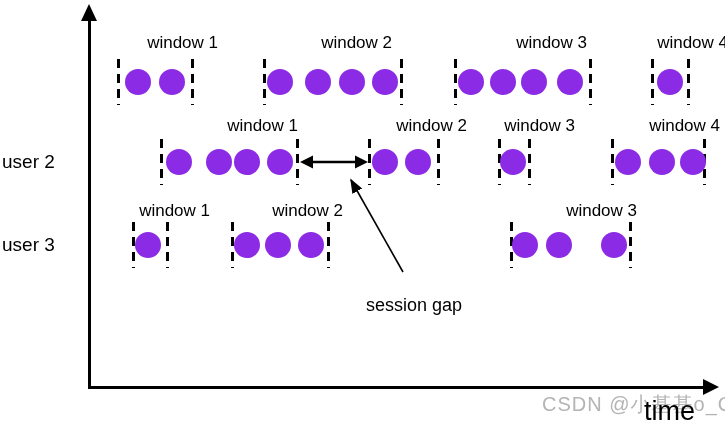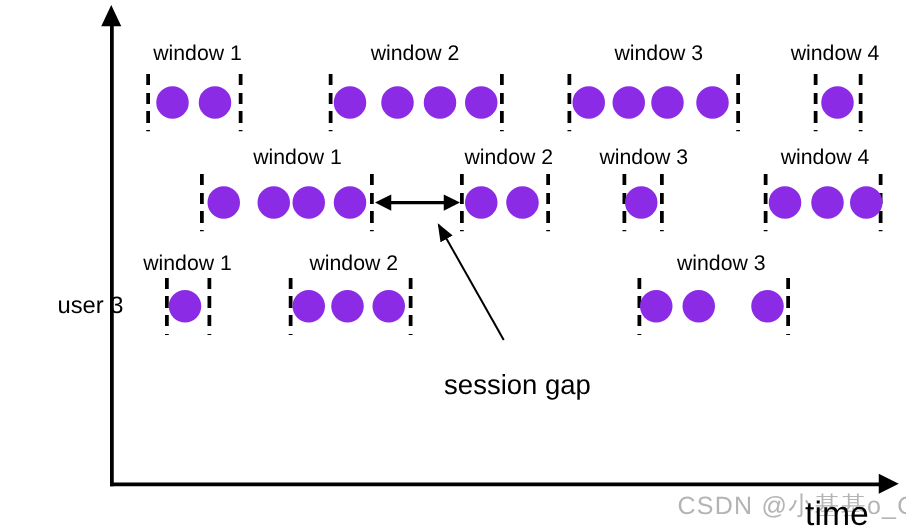--- a/index.html
+++ b/index.html
@@ -11,42 +11,43 @@
   .y-axis-arrowhead {
     position:absolute; left:81px; top:4px; width:0; height:0;
     border-left:8px solid transparent; border-right:8px solid transparent; border-bottom:17px solid #000;
   }
   .x-axis-line { position:absolute; left:88px; top:386px; width:616px; height:3px; background:#000; }
   .x-axis-arrowhead {
     position:absolute; left:703px; top:379px; width:0; height:0;
     border-top:8px solid transparent; border-bottom:8px solid transparent; border-left:16px solid #000;
   }
   .user-label { position:absolute; left:2px; width:64px; font-size:19px; line-height:22px; }
-  .window-label { position:absolute; width:120px; text-align:center; font-size:17px; line-height:21px; white-space:nowrap; }
+  .window-label { position:absolute; width:120px; text-align:right; font-size:17px; line-height:21px; white-space:nowrap; }
   .boundary {
     position:absolute; width:3px; height:46px;
     background:repeating-linear-gradient(to bottom, #000 0 9px, transparent 9px 15px);
   }
   .dot { position:absolute; width:26px; height:26px; border-radius:50%; }
   .svg-abs { position:absolute; overflow:visible; }
-  .session-gap-label { position:absolute; left:352px; top:295px; width:124px; text-align:center; font-size:22px; }
+  .session-gap-label { position:absolute; left:352px; top:295px; width:124px; text-align:center; font-size:18px; }
   .watermark { position:absolute; left:542px; top:391px; font-size:20px; letter-spacing:1px; white-space:nowrap; }
   .time-label { position:absolute; left:644px; top:396px; font-size:27px; }
 </style>
 </head>
 <body>
 
 <div id="canvas">
 
   <div class="y-axis-line"></div>
   <div class="y-axis-arrowhead"></div>
   <div class="x-axis-line"></div>
   <div class="x-axis-arrowhead"></div>
 
-  <div class="user-label" style="top: 234px; margin-left: 44px;">user 3</div>
+  <div class="user-label" style="top: 151px;">user 2</div>
+  <div class="user-label" style="top: 234px;">user 3</div>
 
   <div>
       <div>
         <div class="window-label" style="left: 98px; top: 32px;">window 1</div>
         <div class="boundary" style="left: 116.5px; top: 59px; height: 46px;"></div>
         <div class="boundary" style="left: 190.5px; top: 59px; height: 46px;"></div>
         <div class="dot" style="width: 26px; height: 26px; left: 125px; top: 69px; background: rgb(140, 43, 229);"></div>
         <div class="dot" style="width: 26px; height: 26px; left: 159px; top: 69px; background: rgb(140, 43, 229);"></div>
       </div>
       <div>

